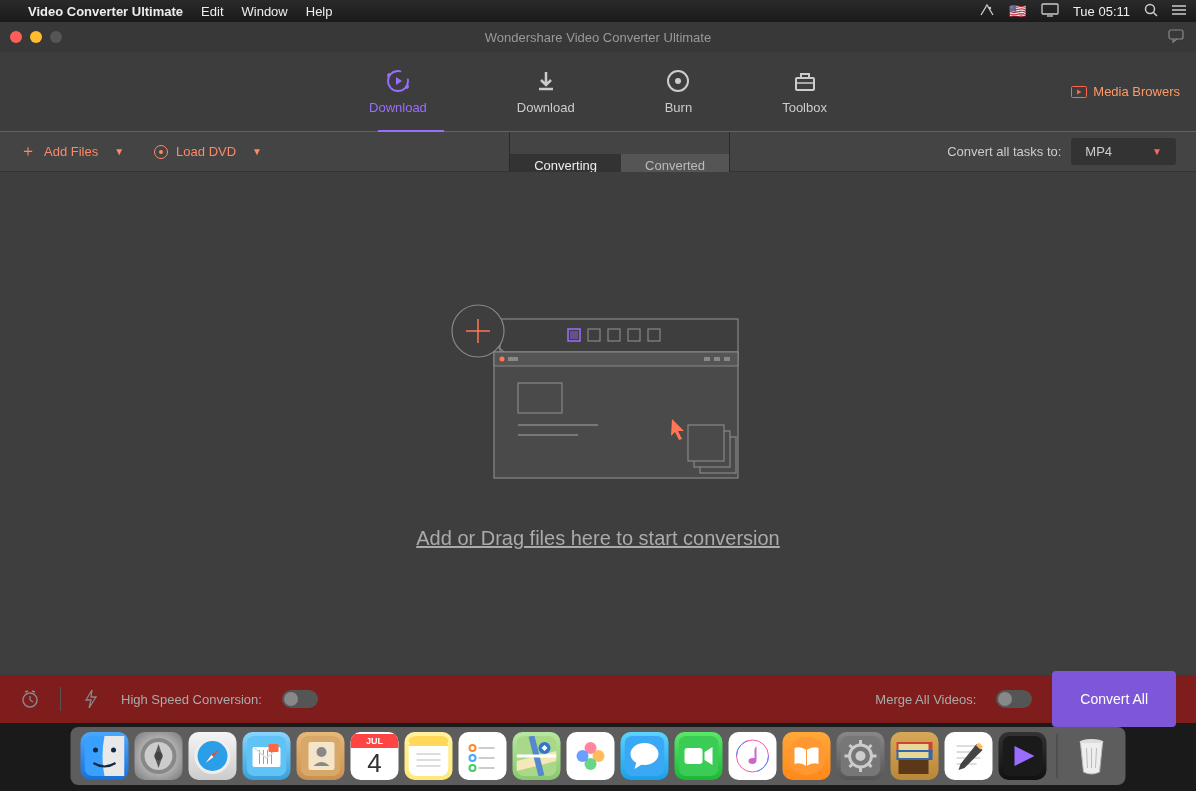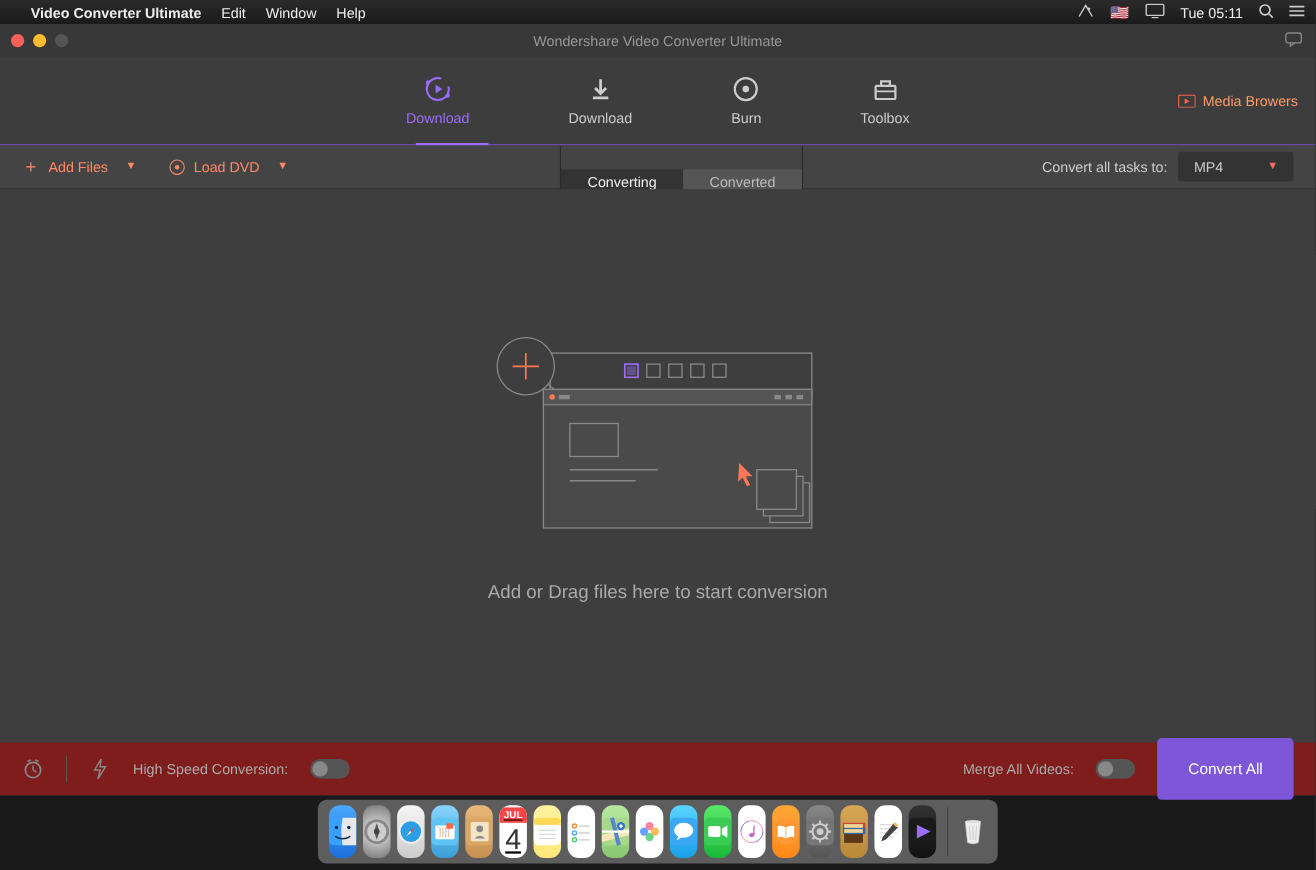--- a/index.html
+++ b/index.html
@@ -40,34 +40,34 @@
 .seg { display: flex; margin: 0 auto; border:1px solid #2a2a2a; border-radius:4px; overflow:hidden;}
 .seg > div { padding: 4px 24px; color: #bbb; font-size: 13px; cursor:pointer; background:#555;margin-top:28px;}
 .seg > div.on { background: #333; color:#eee;}
 .convert-to { display:flex; align-items:center; gap:10px; color:#ccc; font-size:13px;}
 .combo { background:#333; padding:6px 14px; border-radius:3px; display:flex; align-items:center; gap:40px; cursor:pointer;}
 .combo .chev{color:#ff6666;font-size:10px;}
 
 
 .center { flex: 1; background:#3e3e3e; display:flex; flex-direction:column; align-items:center; justify-content:center; gap:30px;}
 .illus { position:relative; width:300px; height:200px;}
-.prompt { color:#aaa; font-size:17px; font-weight:400;}
+.prompt { color:#aaa; font-size:20px; font-weight:400;text-decoration:underline;}
 
 
 .bottombar { height:48px; background:#7f1d1d; display:flex; align-items:center; padding:0 20px; gap:20px;}
 .bb-icon{width:20px;height:20px;color:#888;display:flex;align-items:center;justify-content:center;}
 .bb-label{color:#aaa;font-size:13px;}
 .toggle{width:36px;height:18px;background:#555;border-radius:10px;position:relative;cursor:pointer;}
 .toggle::after{content:'';position:absolute;width:14px;height:14px;background:#888;border-radius:50%;top:2px;left:2px;}
 .spacer{flex:1;}
 .convert-all-btn{background:#7e57d8;color:#fff;padding:20px 28px;border-radius:4px;font-size:14px;cursor:pointer;}
 
 
 .dock{position:absolute;bottom:6px;left:50%;transform:translateX(-50%);height:58px;background:rgba(220,220,220,0.35);border-radius:8px;display:flex;align-items:center;padding:4px 10px;gap:6px;}
-.dock-item{width:25px;height:48px;border-radius:10px;display:flex;align-items:center;justify-content:center;font-size:24px;cursor:pointer;position:relative;text-decoration:underline;}
+.dock-item{width:48px;height:48px;border-radius:10px;display:flex;align-items:center;justify-content:center;font-size:24px;cursor:pointer;position:relative;}
 .dock-sep{width:1px;height:44px;background:rgba(0,0,0,0.3);margin:0 4px;}
 .dock-item.finder{background:linear-gradient(#4aa8ff,#1a6fd8);}
 .dock-item.launchpad{background:radial-gradient(circle,#eee,#777);}
 .dock-item.safari{background:linear-gradient(#f5f5f5,#ccc);}
 .dock-item.mail{background:linear-gradient(#89d4ff,#3a9fd8);}
 .dock-item.contacts{background:linear-gradient(#e8b878,#c89050);}
 .dock-item.calendar{background:#fff;flex-direction:column;font-size:9px;overflow:hidden;}
 .dock-item.calendar .m{background:#ff4444;color:#fff;width:100%;text-align:center;padding:2px 0;font-weight:bold;}
 .dock-item.calendar .d{color:#333;font-size:26px;font-weight:500;}
 .dock-item.notes{background:linear-gradient(#fff2a0,#ffe878);}

